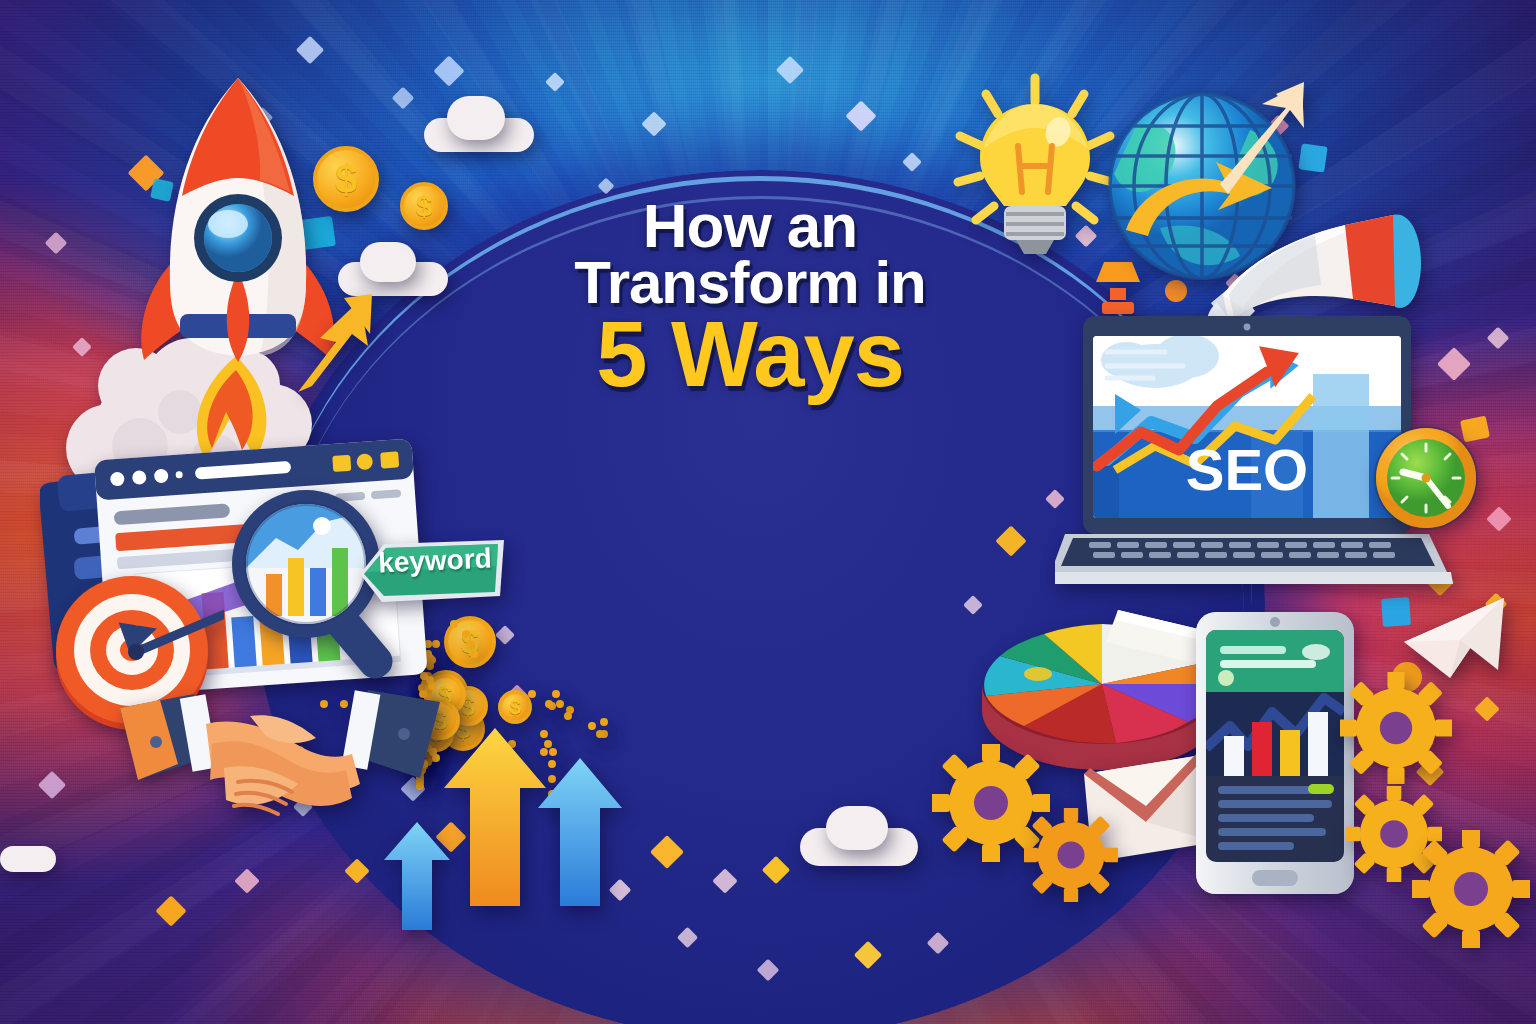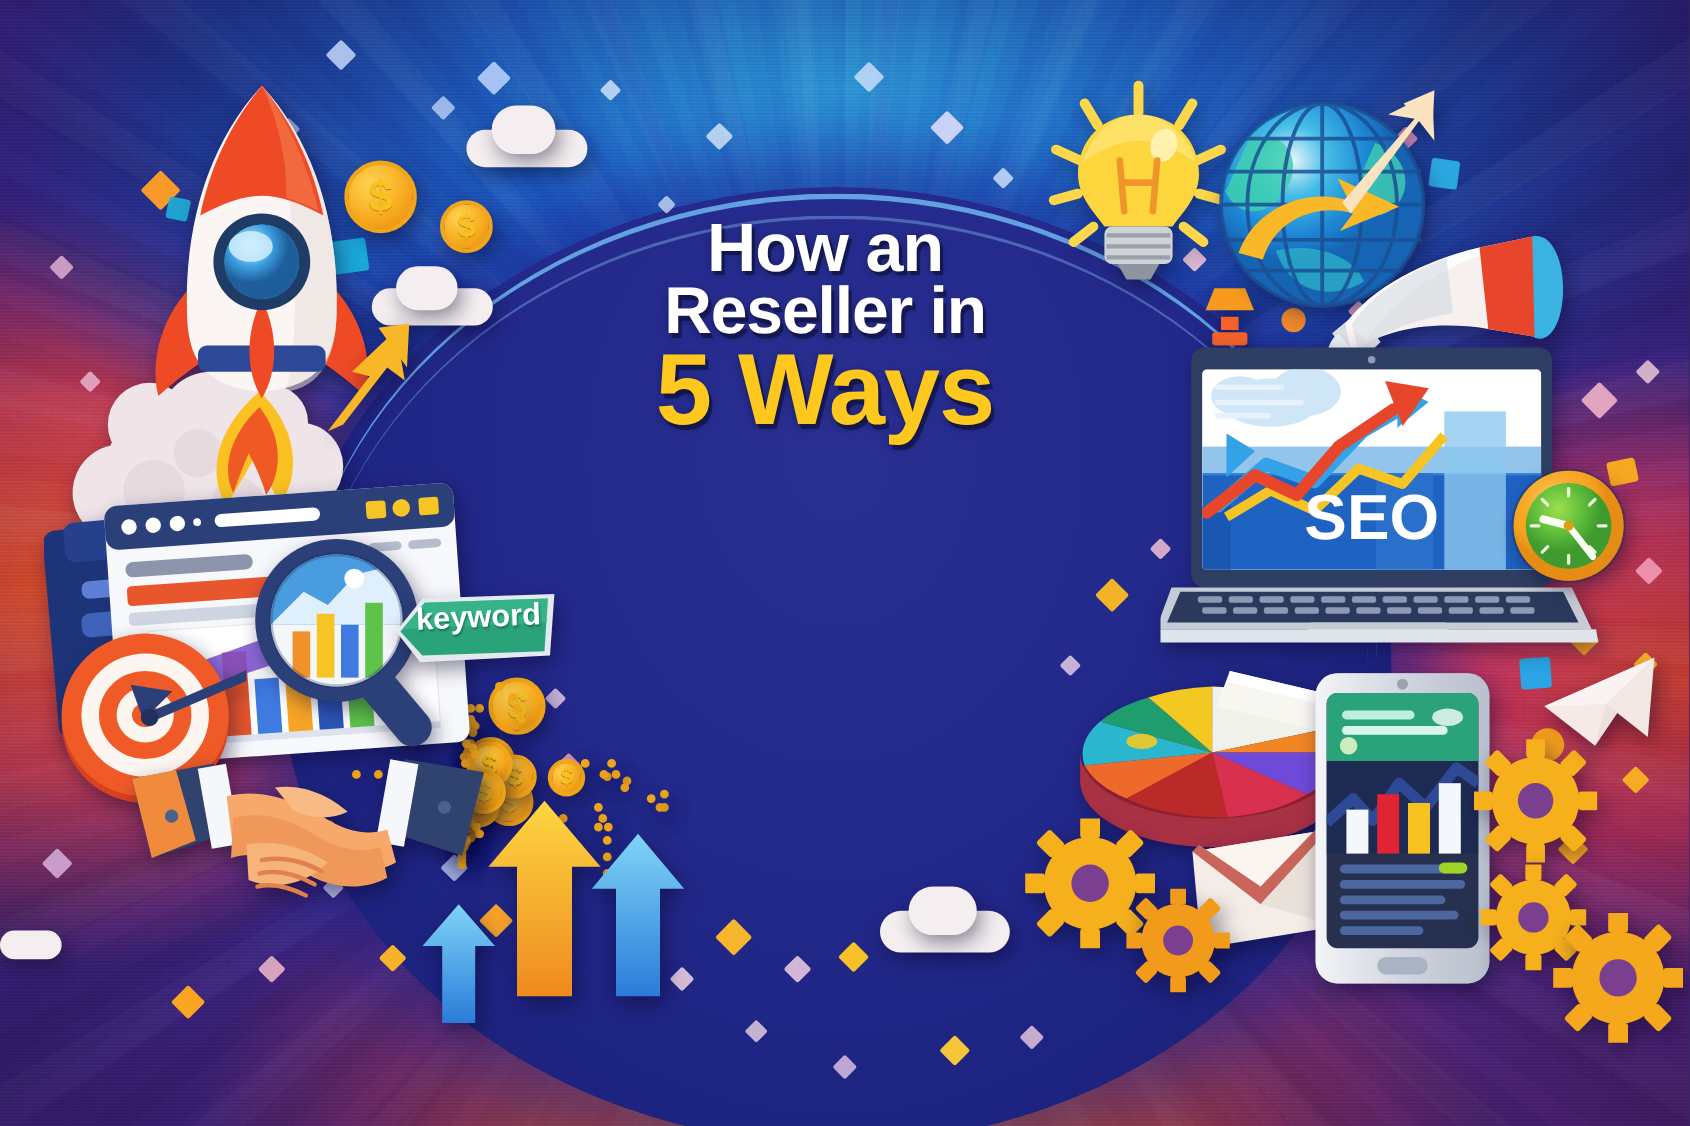--- a/index.html
+++ b/index.html
@@ -805,17 +805,17 @@
     <path d="M62 54 L100 84 L106 12 Z" fill="#f3e7e4"></path>
   </svg>
 
   <svg class="art shadow" style="left:286px;top:290px;" width="92" height="110" viewBox="0 0 92 110">
     <path d="M12 102 L50 52 L34 48 L74 10 L82 56 L66 44 L26 96 Z" fill="#f7b726"></path>
     <path d="M58 8 L86 4 L84 44 Z" fill="#f7b726"></path>
   </svg>
 
   <div id="title-block">
     <p class="tline tw" id="l1">How an</p>
-    <p class="tline tw" id="l4">Reseller in</p>
+    <p class="tline tw" id="l4">Transform in</p>
     <p class="tline ty" id="l5">5 Ways</p>
   </div>
 
 </div>
 
 </body></html>

